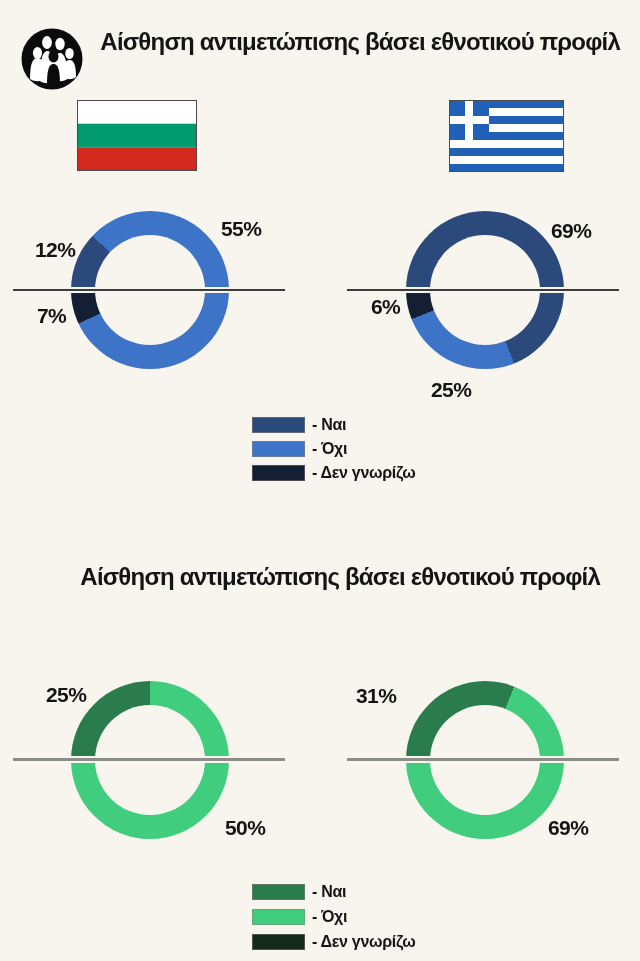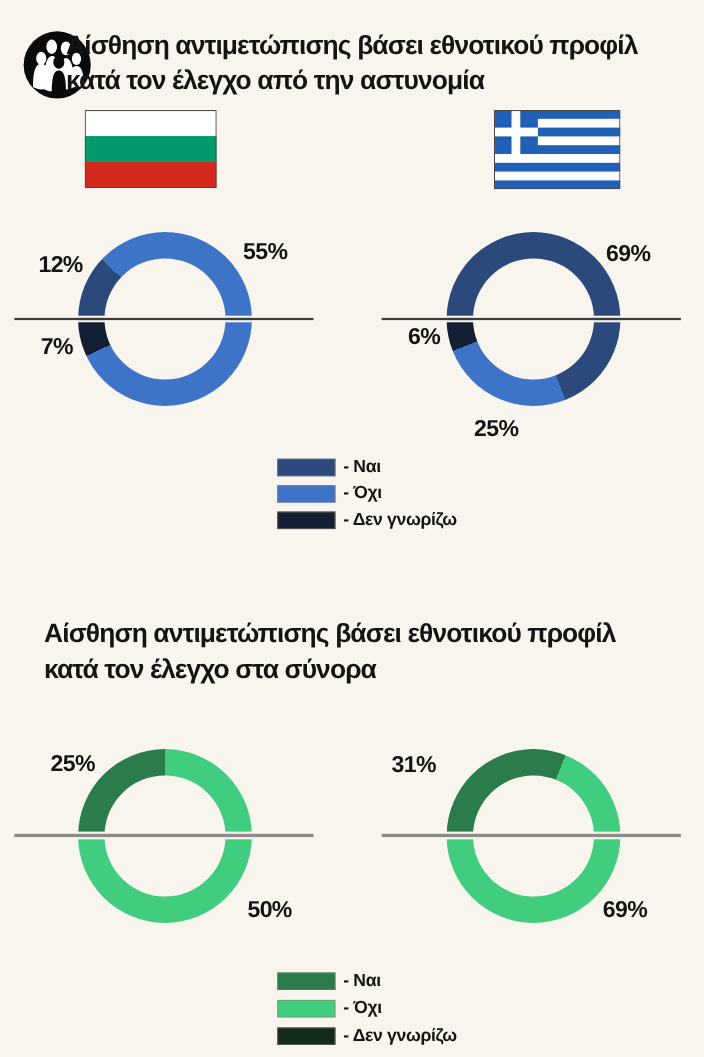--- a/index.html
+++ b/index.html
@@ -3,21 +3,21 @@
 <meta charset="utf-8">
 <style>
   html,body{margin:0;padding:0;background:#F8F5EF;}
   #stage{
     position:relative;width:640px;height:961px;overflow:hidden;
     background:#F8F5EF;color:#141414;
     font-family:"Liberation Sans", sans-serif;
   }
   .abs{position:absolute;}
   .title-line{
-    position:absolute;width:100%;text-align:left;white-space:nowrap;
+    position:absolute;width:100%;text-align:right;white-space:nowrap;
     font-weight:bold;font-size:24px;letter-spacing:-0.8px;
   }
   .donut{position:absolute;width:158px;height:158px;border-radius:50%;}
   .donut::after{
     content:"";position:absolute;left:24px;top:24px;width:110px;height:110px;
     border-radius:50%;background:#F8F5EF;
   }
   .hline{position:absolute;width:272px;height:2px;box-shadow:0 2px 0 #F8F5EF,0 -2px 0 #F8F5EF;}
   .hline.thick{height:3px;}
   .pct{position:absolute;font-weight:bold;font-size:21px;letter-spacing:-0.6px;}
@@ -44,21 +44,20 @@
       <path d="M43 50 C43 37 45.5 33 49.5 33 C53.5 33 56 37 56 50 C52 53 47 53 43 50 Z"></path>
     </g>
     <g fill="#0b0b0b">
       <ellipse cx="33.5" cy="29.5" rx="5" ry="6"></ellipse>
       <path d="M27 58 C27 41 29.5 37 33.5 37 C37.5 37 40 41 40 58 C36 60 31 60 27 58 Z"></path>
     </g>
   </svg>
 
   <div class="abs" style="left:60px;top:28px;width:560px;height:66px">
     <div class="title-line" style="top:0">Αίσθηση αντιμετώπισης βάσει εθνοτικού προφίλ</div>
-    <div class="title-line" style="top:32px">κατά τον έλεγχο από την αστυνομία</div>
   </div>
 
   <svg class="flag" style="left:77px;top:100px" width="120" height="71" viewBox="0 0 120 71">
     <rect width="120" height="71" fill="#ffffff"></rect>
     <rect y="23.7" width="120" height="23.6" fill="#009A6E"></rect>
     <rect y="47.3" width="120" height="23.7" fill="#D3291C"></rect>
     <rect x="0.5" y="0.5" width="119" height="70" fill="none" stroke="#4a4a4a"></rect>
   </svg>
 
   <svg class="flag" style="left:449px;top:100px" width="115" height="72" viewBox="0 0 115 72">
@@ -77,21 +76,21 @@
     </g>
     <rect x="0.5" y="0.5" width="114" height="71" fill="none" stroke="#4a4a4a"></rect>
   </svg>
 
   <div class="donut" style="left: 71px; top: 211px; background: conic-gradient(from -90deg, rgb(43, 74, 123) 0%, rgb(43, 74, 123) 12%, rgb(62, 116, 200) 12%, rgb(62, 116, 200) 93%, rgb(20, 31, 51) 93%, rgb(20, 31, 51) 100%);"></div>
   <div class="donut" style="left: 406px; top: 211px; background: conic-gradient(from -90deg, rgb(43, 74, 123) 0%, rgb(43, 74, 123) 69%, rgb(62, 116, 200) 69%, rgb(62, 116, 200) 94%, rgb(20, 31, 51) 94%, rgb(20, 31, 51) 100%);"></div>
   <div class="hline" style="left: 13px; top: 289px; background: rgb(60, 60, 60);"></div>
   <div class="hline" style="left: 347px; top: 289px; background: rgb(60, 60, 60);"></div>
 
   <span class="pct" style="left:221px;top:217px">55%</span>
-  <span class="pct" style="left:35px;top:229px">12%</span>
+  <span class="pct" style="left:35px;top:238px">12%</span>
   <span class="pct" style="left:37px;top:304px">7%</span>
 
   <span class="pct" style="left:551px;top:219px">69%</span>
   <span class="pct" style="left:371px;top:295px">6%</span>
   <span class="pct" style="left:431px;top:378px">25%</span>
 
   <div class="legend-row" style="left:252px;top:417px">
     <span class="swatch" style="background: rgb(43, 74, 123);"></span>
     <span class="legend-label">- Ναι</span>
   </div>
@@ -99,21 +98,20 @@
     <span class="swatch" style="background: rgb(62, 116, 200);"></span>
     <span class="legend-label">- Όχι</span>
   </div>
   <div class="legend-row" style="left:252px;top:465px">
     <span class="swatch" style="background: rgb(20, 31, 51);"></span>
     <span class="legend-label">- Δεν γνωρίζω</span>
   </div>
 
   <div class="abs" style="left:40px;top:563px;width:560px;height:66px">
     <div class="title-line" style="top:0">Αίσθηση αντιμετώπισης βάσει εθνοτικού προφίλ</div>
-    <div class="title-line" style="top:32px">κατά τον έλεγχο στα σύνορα</div>
   </div>
 
   <div class="donut" style="left: 71px; top: 681px; background: conic-gradient(from -90deg, rgb(43, 124, 76) 0%, rgb(43, 124, 76) 25%, rgb(64, 205, 125) 25%, rgb(64, 205, 125) 100%, rgb(20, 42, 27) 100%, rgb(20, 42, 27) 100%);"></div>
   <div class="donut" style="left: 406px; top: 681px; background: conic-gradient(from -90deg, rgb(43, 124, 76) 0%, rgb(43, 124, 76) 31%, rgb(64, 205, 125) 31%, rgb(64, 205, 125) 100%, rgb(20, 42, 27) 100%, rgb(20, 42, 27) 100%);"></div>
   <div class="hline thick" style="left: 13px; top: 758px; background: rgb(141, 141, 136);"></div>
   <div class="hline thick" style="left: 347px; top: 758px; background: rgb(141, 141, 136);"></div>
 
   <span class="pct" style="left:46px;top:683px">25%</span>
   <span class="pct" style="left:225px;top:816px">50%</span>
 

